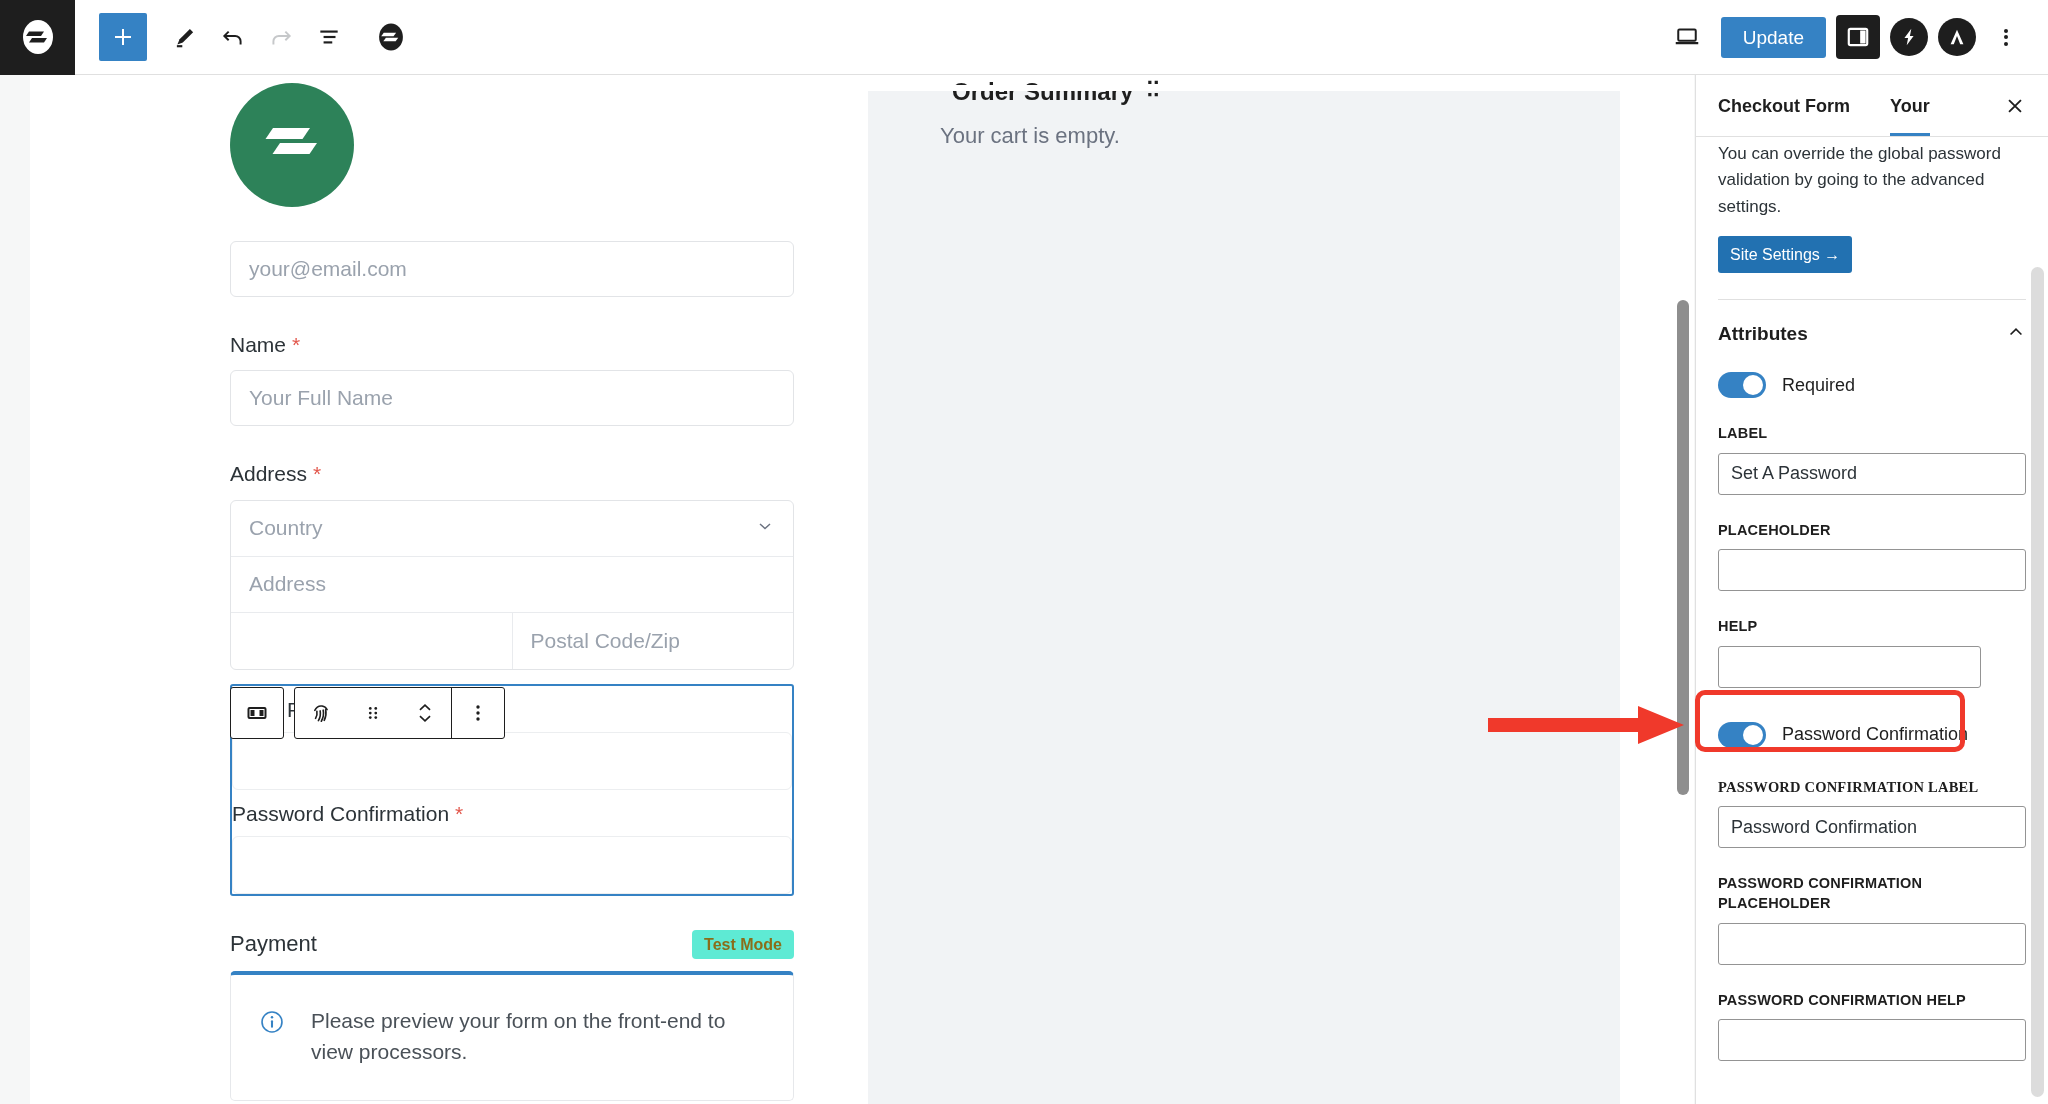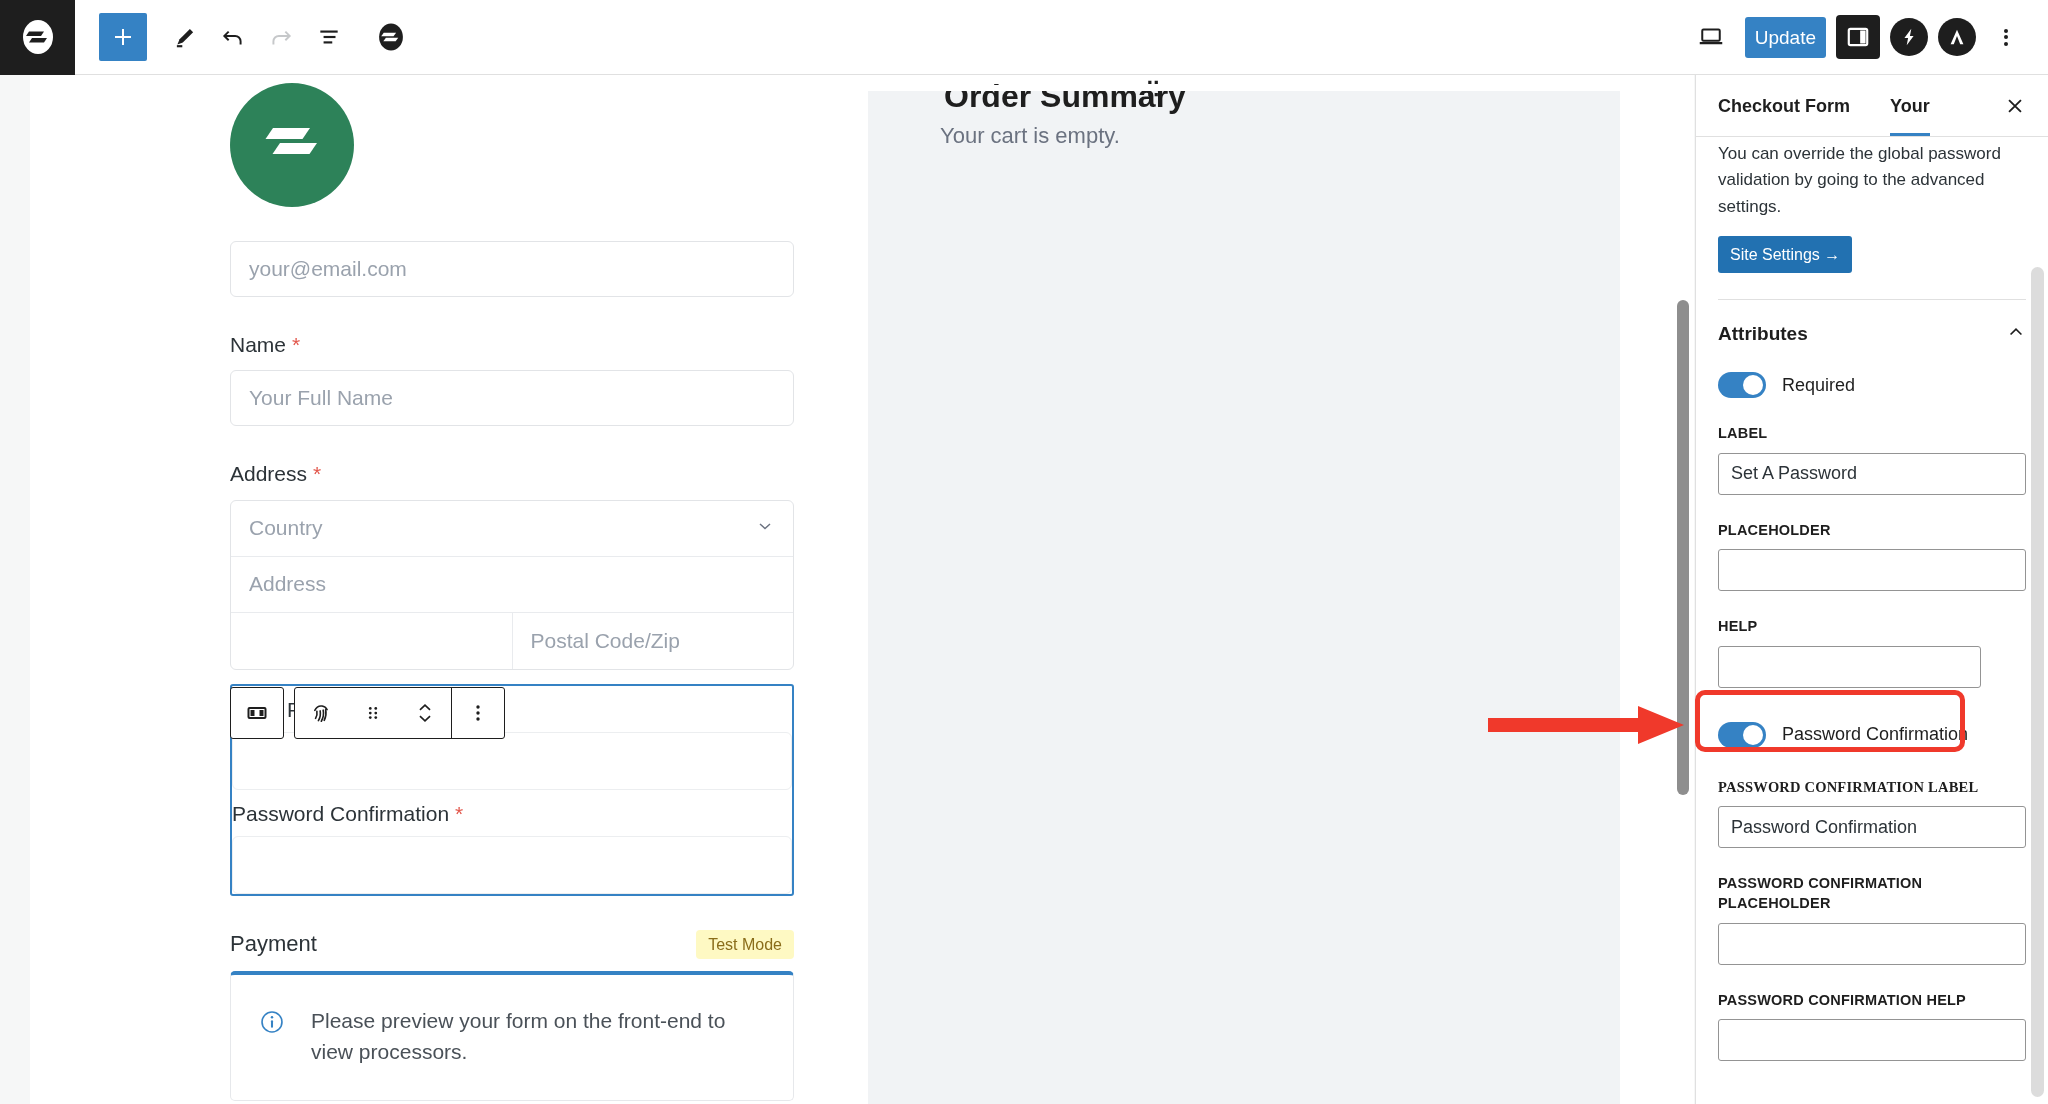--- a/index.html
+++ b/index.html
@@ -33,21 +33,21 @@
     display:flex; align-items:center; justify-content:center; cursor:pointer; margin-right: 14px;
   }
   .tb-add svg { display:block; }
   .tb-sep { width: 14px; }
   .tb-right {
     margin-left: auto; display: flex; align-items: center; gap: 10px; padding-right: 22px;
   }
   .update-btn {
     background: #3582c4; color: #fff; border: none; border-radius: 3px;
     font-size: 19px; font-family: "Liberation Sans", sans-serif;
-    padding: 11px 10px; cursor: pointer; line-height: 1;
+    padding: 11px 22px; cursor: pointer; line-height: 1;
   }
   .sq-dark {
     width: 44px; height: 44px; background: #1e1e1e; border-radius: 4px;
     display:flex; align-items:center; justify-content:center; cursor:pointer;
   }
   .circle-dark {
     width: 38px; height: 38px; background: #1e1e1e; border-radius: 50%;
     display:flex; align-items:center; justify-content:center; cursor:pointer;
   }
   .kebab-btn {
@@ -127,33 +127,33 @@
     font-size: 21px; color: #2c3338; padding: 12px 0 10px 0;
   }
   .pw-inp {
     height: 58px; border: 1px solid #eceef0; border-radius: 6px; background:#fff;
   }
 
   
   .pay-head { display:flex; align-items:center; justify-content:space-between; margin-top: 34px; }
   .pay-title { font-size: 22px; color: #2c3338; }
   .badge-test {
-    background: #fef9c3; color: #8a6d1a; font-size: 16px; font-weight: normal;
+    background: #5eead4; color: #8a6d1a; font-size: 16px; font-weight: bold;
     padding: 5px 12px; border-radius: 4px; line-height:1.2;
   }
   .pay-box {
     margin-top: 12px; border: 1px solid #e6e8eb; border-top: 4px solid #3582c4;
     border-radius: 5px; background:#fff; padding: 30px 28px 32px 28px;
     display:flex; gap: 26px; align-items: flex-start;
   }
   .info-icon { flex: 0 0 auto; margin-top: 4px; }
   .pay-msg { font-size: 21px; color: #4a5158; line-height: 1.5; max-width: 430px; }
   .sum-title {
-    font-size: 32px; font-weight: bold; color:#1e1e1e;
-    position:absolute; top: -7px; left: 76px;
+    font-size: 24px; font-weight: bold; color:#1e1e1e;
+    position:absolute; top: -7px; left: 84px;
   }
   .sum-dots { position:absolute; top:-7px; left: 277px; color:#1e1e1e; font-size:22px; letter-spacing:2px; }
   .sum-empty { font-size: 22px; color: #6b7280; position:absolute; top: 38px; left: 72px; }
 
   
   .ed-scroll {
     position:absolute; left: 1677px; top: 225px; width: 12px; height: 495px;
     background: #8e8e8e; border-radius: 6px; cursor: pointer; z-index: 40;
   }
 

